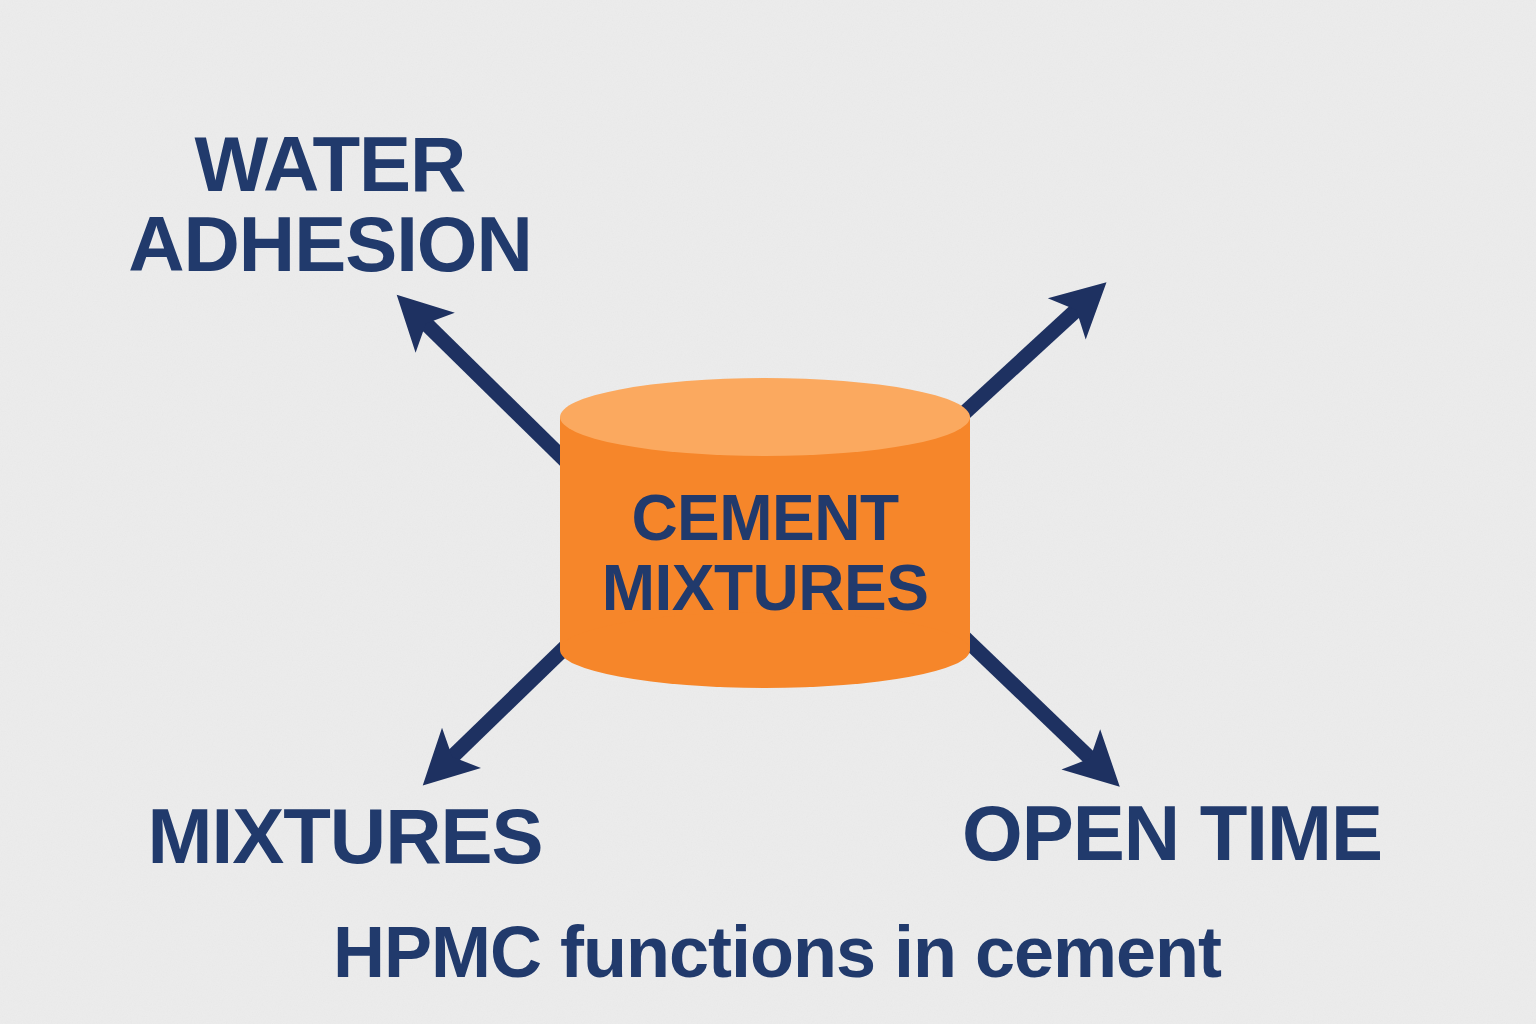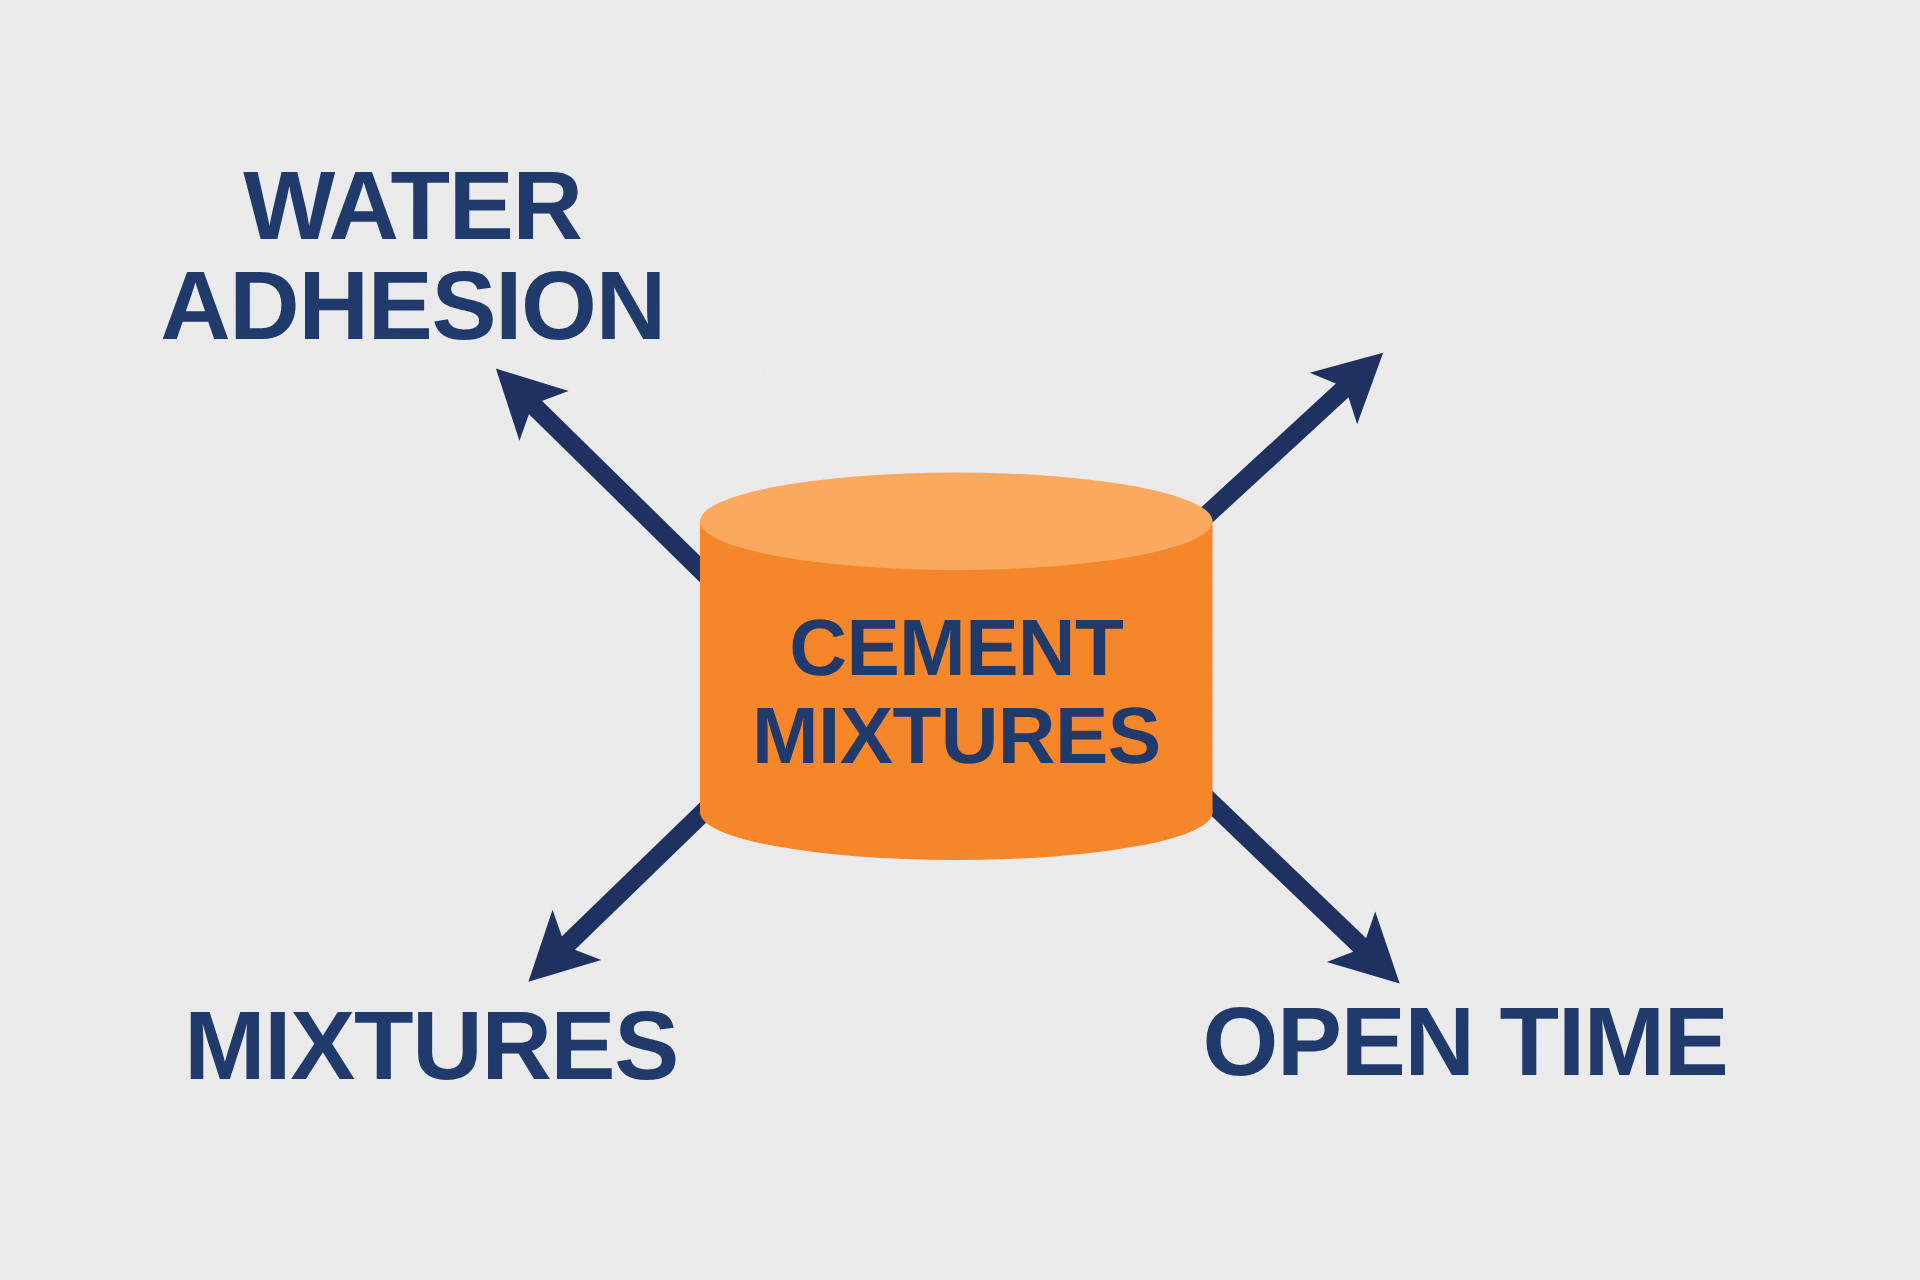--- a/index.html
+++ b/index.html
@@ -116,14 +116,15 @@
   </svg>
 
   <div class="cylinder-label">CEMENT
 MIXTURES</div>
 
   <div class="node-label label-water">WATER
 ADHESION</div>
   <div class="node-label label-adhesion">MIXTURES</div>
   <div class="node-label label-opentime">OPEN TIME</div>
 
+  <div class="caption">HPMC functions in cement</div>
 
 </div>
 
 </body></html>

